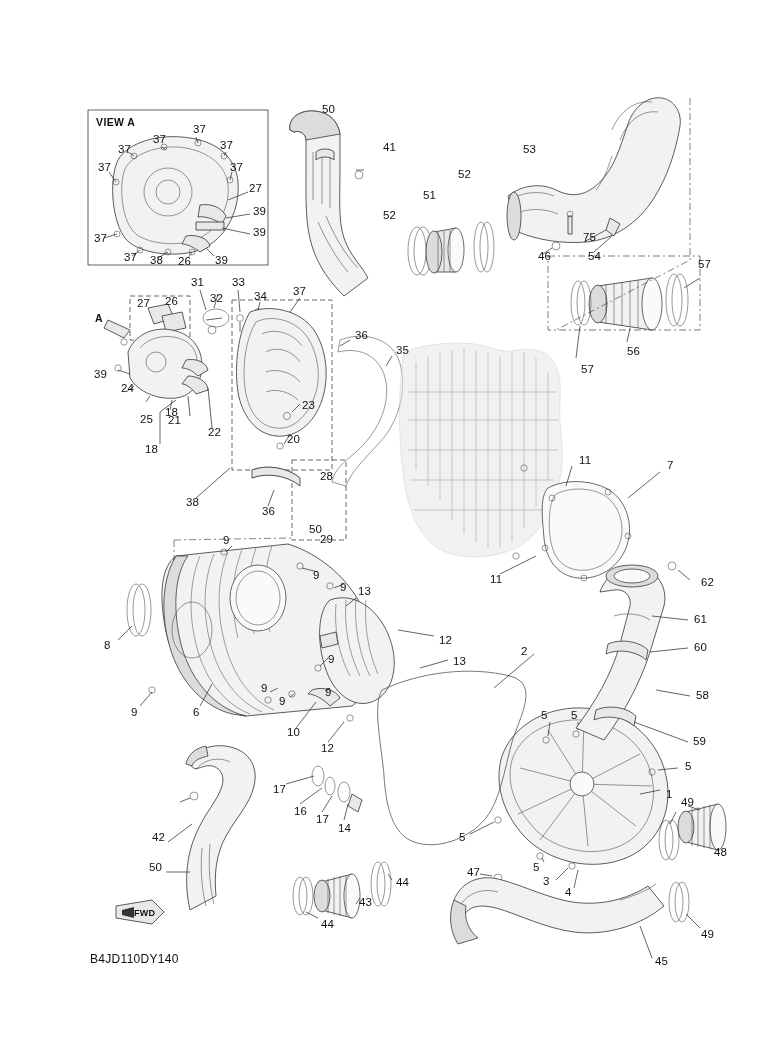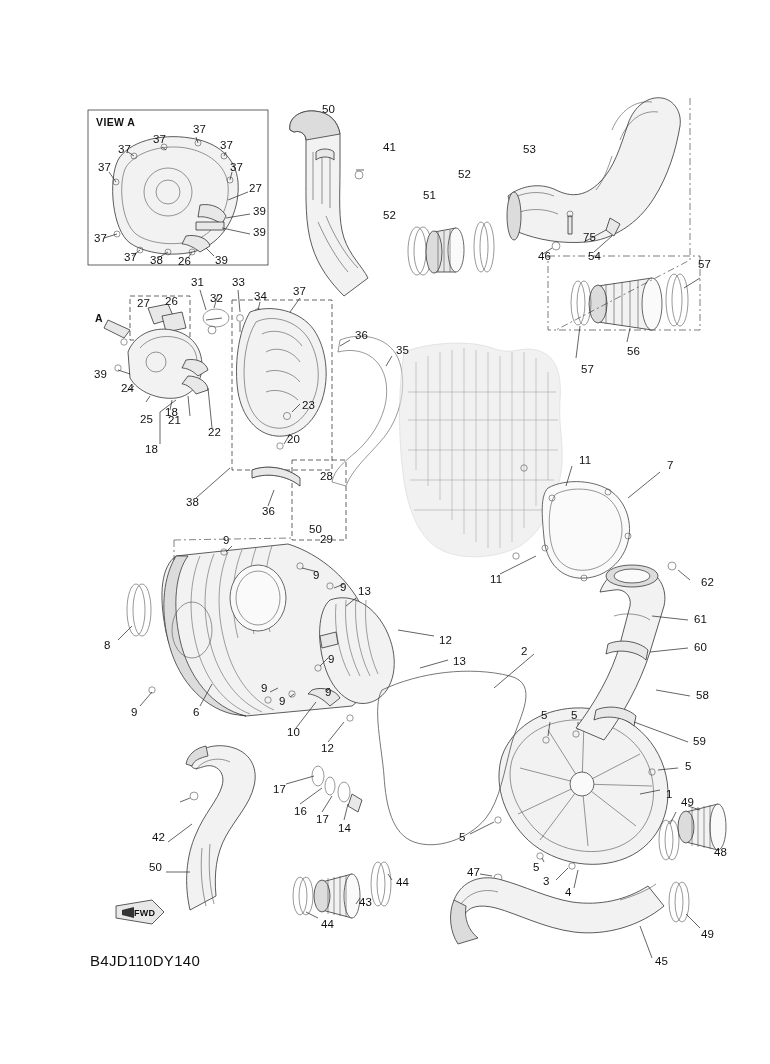--- a/index.html
+++ b/index.html
@@ -23,21 +23,21 @@
   }
   .viewlabel {
     position:absolute;
     font-size:10.5px;
     font-weight:bold;
     letter-spacing:0.4px;
     color:#111;
   }
   .partcode {
     position:absolute;
-    font-size:15px;
+    font-size:12px;
     letter-spacing:0.3px;
     color:#111;
   }
   .fwdlabel {
     position:absolute;
     font-size:9px;
     font-weight:bold;
     letter-spacing:0.3px;
     color:#111;
   }

